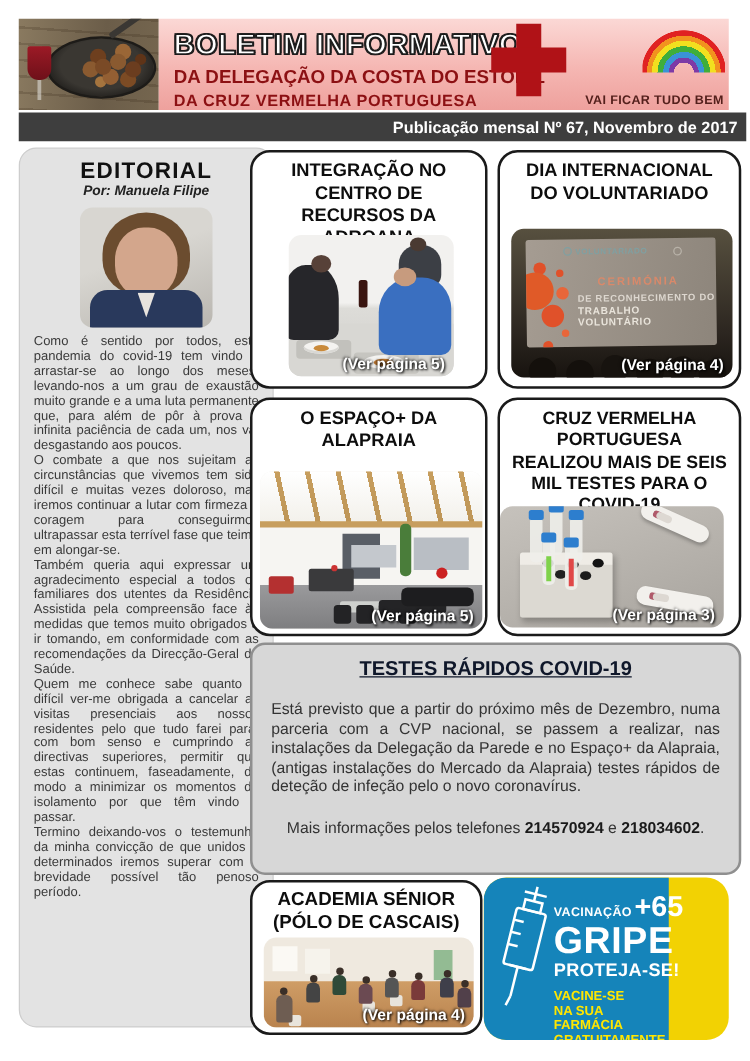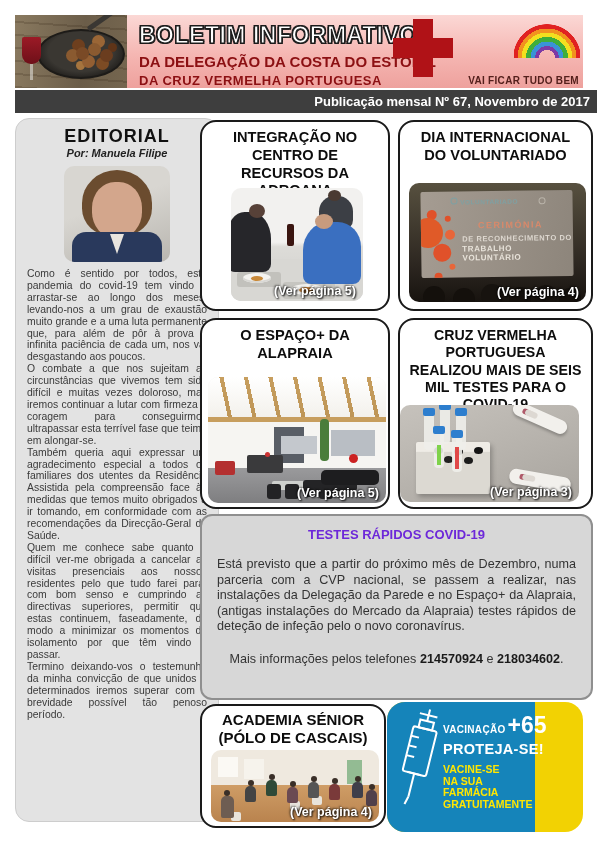--- a/index.html
+++ b/index.html
@@ -213,21 +213,21 @@
   #photo-academia .f7 { left:84%; bottom:34%; background:#3f3f4a; }
   #photo-academia .f8 { left:92%; bottom:22%; background:#51404a; }
   #photo-academia .chair { position:absolute; width:10px; height:9px; background:#e8e4dc; border-radius:2px; }
   #photo-academia .c1 { left:12%; bottom:2%; }
   #photo-academia .c2 { left:47%; bottom:16%; }
   #photo-academia .c3 { left:60%; bottom:24%; }
 
   
   #covid-box { position:absolute; left:200px; top:514px; width:393px; height:186px;
     background:#d7d7d7; border:2px solid #8f8f8f; border-radius:12px; }
-  #covid-title { margin-top:11px; text-align:center; font-size:13px; font-weight:bold; color:#6d28d9; }
+  #covid-title { margin-top:11px; text-align:center; font-size:16px; font-weight:bold; color:#0f172a;text-decoration:underline; }
   #covid-body { margin:15px 15px 0; font-size:12.6px; line-height:15.6px; color:#333; text-align:justify; }
   #covid-info { margin-top:17px; text-align:center; font-size:12.6px; color:#333; }
   #covid-info b { color:#1a1a1a; }
 
   
   #flu-ad { position:absolute; left:387px; top:702px; width:196px; height:130px;
     border-radius:18px; overflow:hidden; background:#f2d203; }
   #flu-ad .blue { position:absolute; left:0; top:0; width:148px; height:130px; background:#1584ba; }
   #flu-ad svg { position:absolute; left:2px; top:4px; }
   #flu-text { position:absolute; left:56px; top:10px; color:#fff; }
@@ -411,20 +411,21 @@
         <line x1="17" y1="32" x2="25" y2="32"></line>
         <line x1="17" y1="42" x2="25" y2="42"></line>
         <line x1="17" y1="52" x2="25" y2="52"></line>
         <line x1="22" y1="68" x2="36" y2="68"></line>
         <line x1="29" y1="68" x2="29" y2="92"></line>
         <line x1="29" y1="92" x2="27" y2="100"></line>
       </g>
     </svg>
     <div id="flu-text">
       <div><span id="flu-kicker">VACINAÇÃO</span><span id="flu-age">+65</span></div>
+      <div id="flu-big">GRIPE</div>
       <div id="flu-cta">PROTEJA-SE!</div>
       <div id="flu-sub">
         <div>VACINE-SE</div>
         <div>NA SUA</div>
         <div>FARMÁCIA</div>
         <div>GRATUITAMENTE</div>
       </div>
     </div>
   </div>
 

